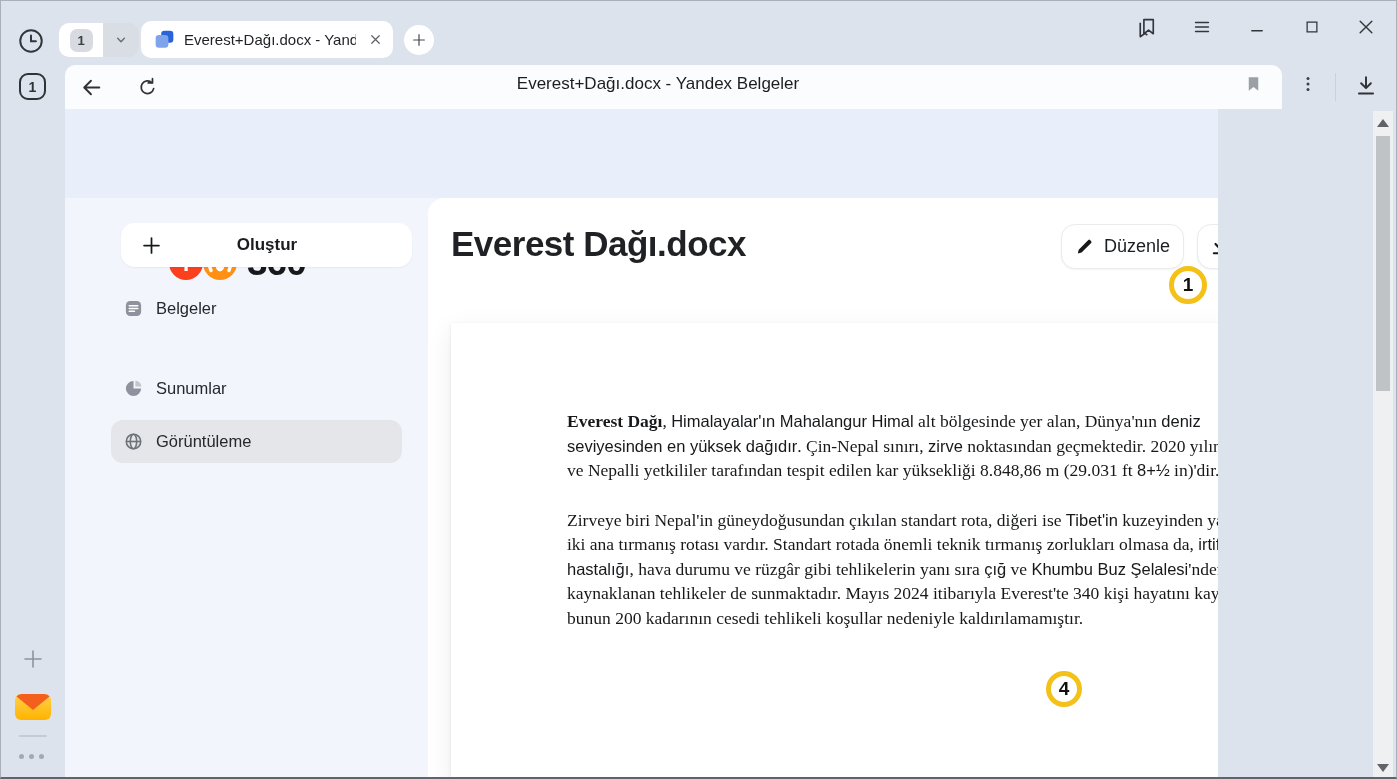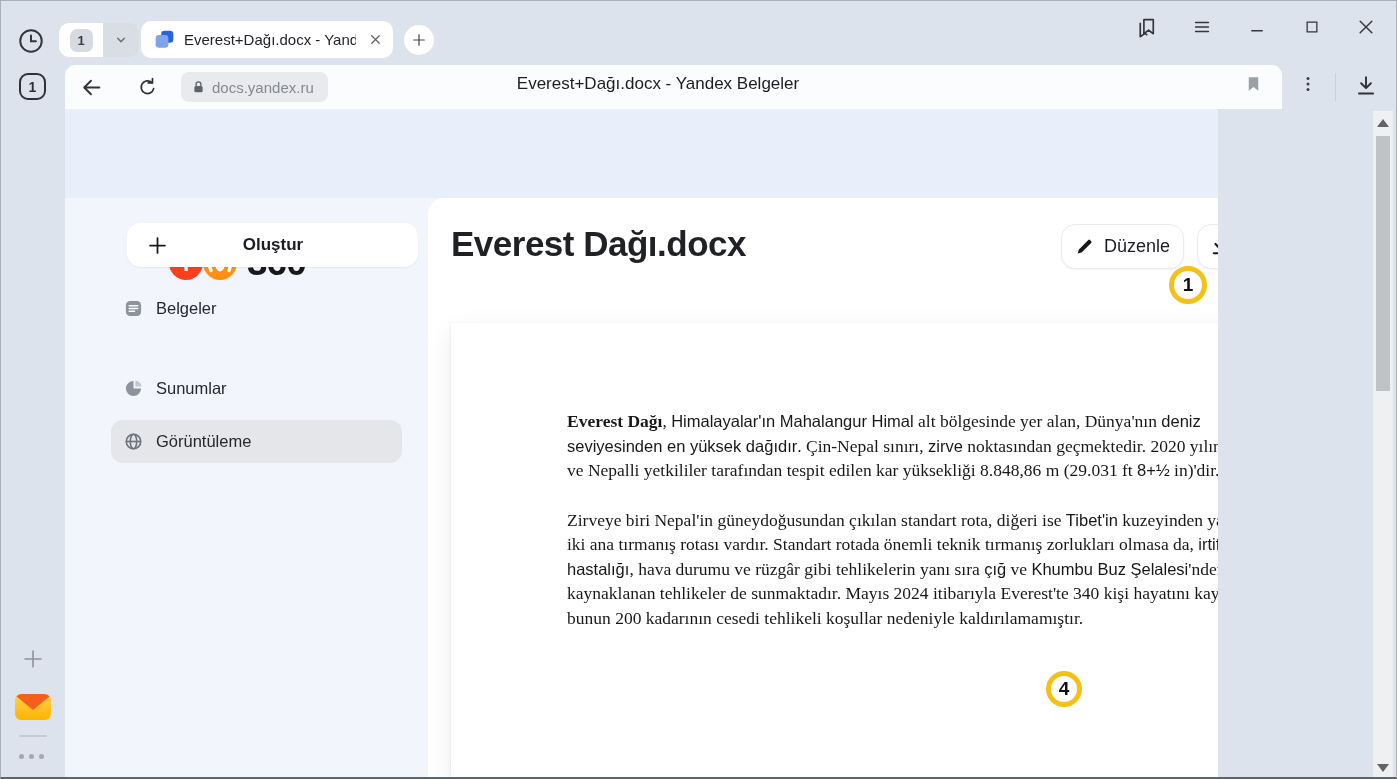--- a/index.html
+++ b/index.html
@@ -62,21 +62,21 @@
   .cal-badge { width:37px; height:34px; margin:2px auto 0; background:#ef3a3a; border-radius:9px; color:#fff;
                font-size:17px; font-weight:700; display:flex; align-items:center; justify-content:center; }
   .more-dots { display:flex; gap:4px; margin-top:16px; justify-content:center; }
   .more-dots i { width:5px; height:5px; border-radius:50%; background:#9499a3; }
   .gear { position:absolute; left:1185px; top:26px; width:30px; height:30px; cursor:pointer; }
   .avatar { position:absolute; left:1237px; top:19px; width:48px; height:48px; border-radius:50%; overflow:hidden; cursor:pointer; }
   .avatar-badge { position:absolute; left:1269px; top:15px; height:21px; padding:0 8px; background:#f5431d;
                   border-radius:11px; color:#fff; font-size:13px; font-weight:700; line-height:21px; }
 
   
-  .create-btn { position:absolute; left:62px; top:114px; width:291px; height:44px; background:#fff; border-radius:14px;
+  .create-btn { position:absolute; left:56px; top:114px; width:291px; height:44px; background:#fff; border-radius:14px;
                 box-shadow:0 1px 2px rgba(30,40,80,.06); display:flex; align-items:center; cursor:pointer; }
   .create-btn .plus { margin-left:20px; }
   .create-label { flex:1; text-align:center; margin-right:40px; font-size:17px; font-weight:700; color:#1b1d21; }
   .side-item { position:absolute; left:46px; width:291px; height:38px; display:flex; align-items:center; gap:13px;
                padding-left:13px; font-size:16.5px; color:#26282b; cursor:pointer; }
   .side-item.active { height:43px; background:#e5e6e9; border-radius:12px; }
 
   
   .main-panel { position:absolute; left:363px; top:89px; width:945px; height:582px; background:#fff; border-radius:16px 0 0 0; }
   .doc-title { position:absolute; left:23px; top:26px; font-size:35px; font-weight:700; color:#1f2124; letter-spacing:-0.5px; }
@@ -182,27 +182,20 @@
   <div class="abs tb-back">
     <svg width="25" height="25" viewBox="0 0 24 24">
         <path d="M19.5 12h-14M11.5 5.5L5 12l6.5 6.5" fill="none" stroke="#2f3237" stroke-width="1.8" stroke-linecap="round" stroke-linejoin="round"></path>
       </svg>
   </div>
   <div class="abs tb-reload">
     <svg width="23" height="23" viewBox="0 0 24 24">
         <path d="M18.4 13.2A6.6 6.6 0 1 1 16.6 7" fill="none" stroke="#2f3237" stroke-width="1.8" stroke-linecap="round"></path>
         <path d="M17.2 2.8v4.4h-4.4" fill="none" stroke="#2f3237" stroke-width="1.8" stroke-linecap="round" stroke-linejoin="round"></path>
       </svg>
-  </div>
-  <div class="abs domain-pill">
-    <svg width="15" height="16" viewBox="0 0 20 20">
-        <rect x="4.5" y="8.5" width="11" height="8.5" rx="2" fill="#5f6368"></rect>
-        <path d="M6.8 8.5V6.4a3.2 3.2 0 0 1 6.4 0v2.1" fill="none" stroke="#5f6368" stroke-width="1.8"></path>
-      </svg>
-    <span class="domain-text">docs.yandex.ru</span>
   </div>
   <div class="abs tb-title">Everest+Dağı.docx - Yandex Belgeler</div>
   <div class="abs tb-flag">
     <svg width="19" height="20" viewBox="0 0 24 24">
         <path d="M6 3.5h12v17l-6-4.7-6 4.7z" fill="#9aa0a6"></path>
       </svg>
   </div>
   <div class="abs tb-kebab">
     <svg width="20" height="20" viewBox="0 0 24 24">
         <circle cx="12" cy="5.5" r="1.8" fill="#3c4043"></circle>

